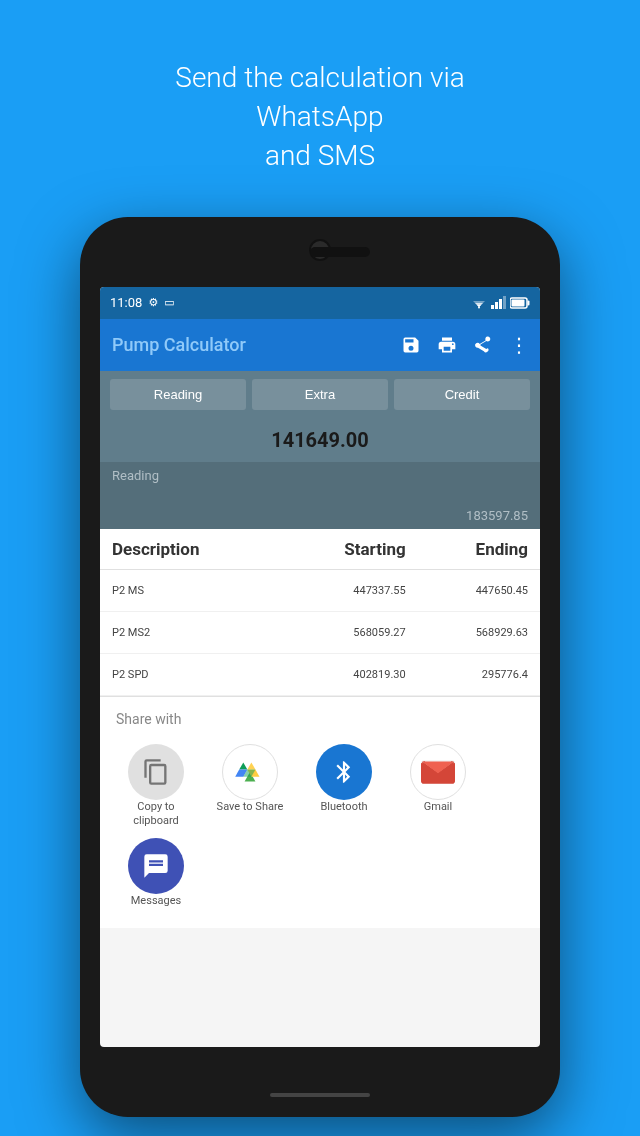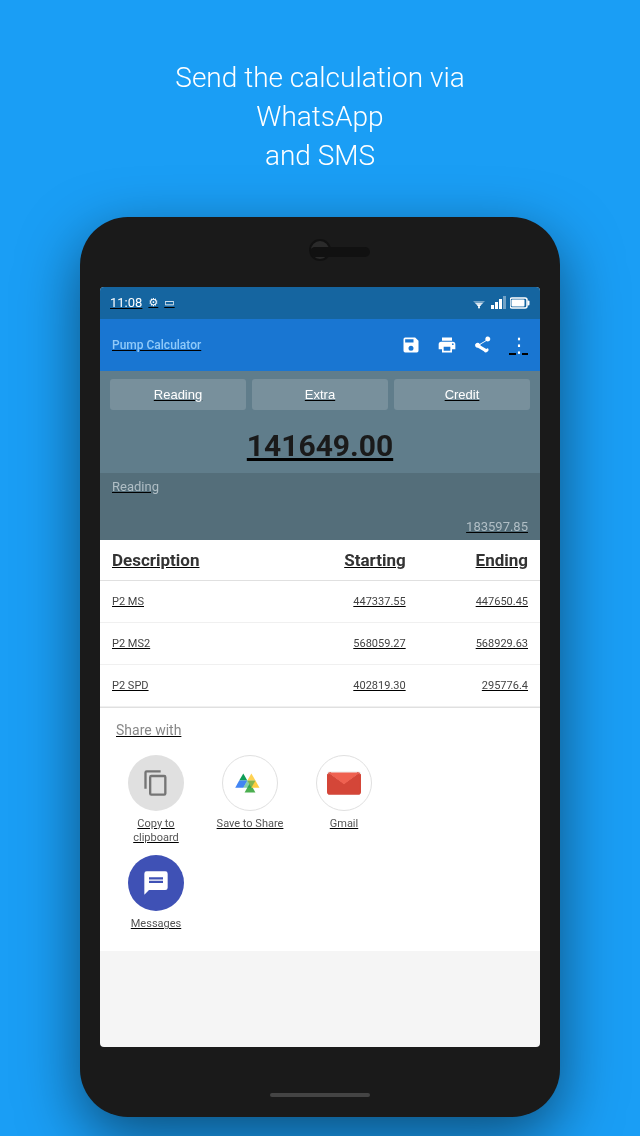--- a/index.html
+++ b/index.html
@@ -41,21 +41,20 @@
 
     .phone-screen {
       position: absolute;
       top: 70px;
       left: 20px;
       right: 20px;
       bottom: 70px;
       background: #f5f5f5;
       overflow: hidden;
       border-radius: 4px;
-      text-decoration: underline;
     }
 
     
     .phone-camera {
       position: absolute;
       top: 22px;
       left: 50%;
       transform: translateX(-50%);
       width: 22px;
       height: 22px;
@@ -105,21 +104,21 @@
       background: #1976d2;
       height: 52px;
       display: flex;
       align-items: center;
       padding: 0 12px;
       color: white;
       justify-content: space-between;
     }
 
     .app-title {
-      font-size: 12px;
+      font-size: 18px;
       font-weight: 500;
       color: #90caf9;
       flex: 1;
     }
 
     .app-bar-icons {
       display: flex;
       align-items: center;
       gap: 16px;
     }
@@ -144,21 +143,21 @@
     }
 
     
     .main-value-area {
       background: #607d8b;
       padding: 10px;
       text-align: center;
     }
 
     .main-value {
-      font-size: 30px;
+      font-size: 20px;
       font-weight: bold;
       color: #1a1a1a;
     }
 
     
     .reading-row {
       background: #546e7a;
       display: flex;
       justify-content: space-between;
       padding: 6px 12px;
@@ -224,21 +223,21 @@
     .share-icons-row {
       display: flex;
       gap: 14px;
       margin-bottom: 10px;
     }
 
     .share-item {
       display: flex;
       flex-direction: column;
       align-items: center;
-      gap: 6px;
+      gap: 0;
       cursor: pointer;
       width: 80px;
     }
 
     .share-item-label {
       font-size: 11px;
       color: #555;
       text-align: center;
       line-height: 1.3;
     }
@@ -460,20 +459,28 @@
                   <path d="M36 35L48 14L60 35Z" fill="#FFCD40" opacity="0.9"></path>
                   <path d="M0 56L12 35L36 35L24 56Z" fill="#4285F4"></path>
                   <path d="M36 35L60 35L72 56L48 56Z" fill="#FFCD40"></path>
                   <path d="M24 56L48 56L60 35L36 35Z" fill="#0F9D58" opacity="0.5"></path>
                 </g>
               </svg>
             </div>
             <span class="share-item-label">Save to Share</span>
           </div>
 
+          <div class="share-item">
+            <div class="bluetooth-circle">
+              <svg width="26" height="26" viewBox="0 0 24 24" fill="white">
+                <path d="M17.71 7.71L12 2h-1v7.59L6.41 5 5 6.41 10.59 12 5 17.59 6.41 19 11 14.41V22h1l5.71-5.71-4.3-4.29 4.3-4.29zM13 5.83l1.88 1.88L13 9.59V5.83zm1.88 10.46L13 18.17v-3.76l1.88 1.88z"></path>
+              </svg>
+            </div>
+            <span class="share-item-label">Bluetooth</span>
+          </div>
 
           <div class="share-item">
             <div class="gmail-circle">
               <svg width="34" height="26" viewBox="0 0 52 36">
                 <path d="M0 4C0 1.8 1.8 0 4 0h44c2.2 0 4 1.8 4 4v28c0 2.2-1.8 4-4 4H4c-2.2 0-4-1.8-4-4V4z" fill="#F1F1F1"></path>
                 <path d="M52 4v28c0 2.2-1.8 4-4 4H4C1.8 36 0 34.2 0 32V4l26 16L52 4z" fill="#D44638"></path>
                 <path d="M0 4l26 16L52 4" fill="none" stroke="#B23121" stroke-width="0"></path>
 
                 <path d="M4 2L26 18 48 2" fill="none" stroke="#B23121" stroke-width="2"></path>
                 <rect x="0" y="0" width="52" height="36" fill="none"></rect>

